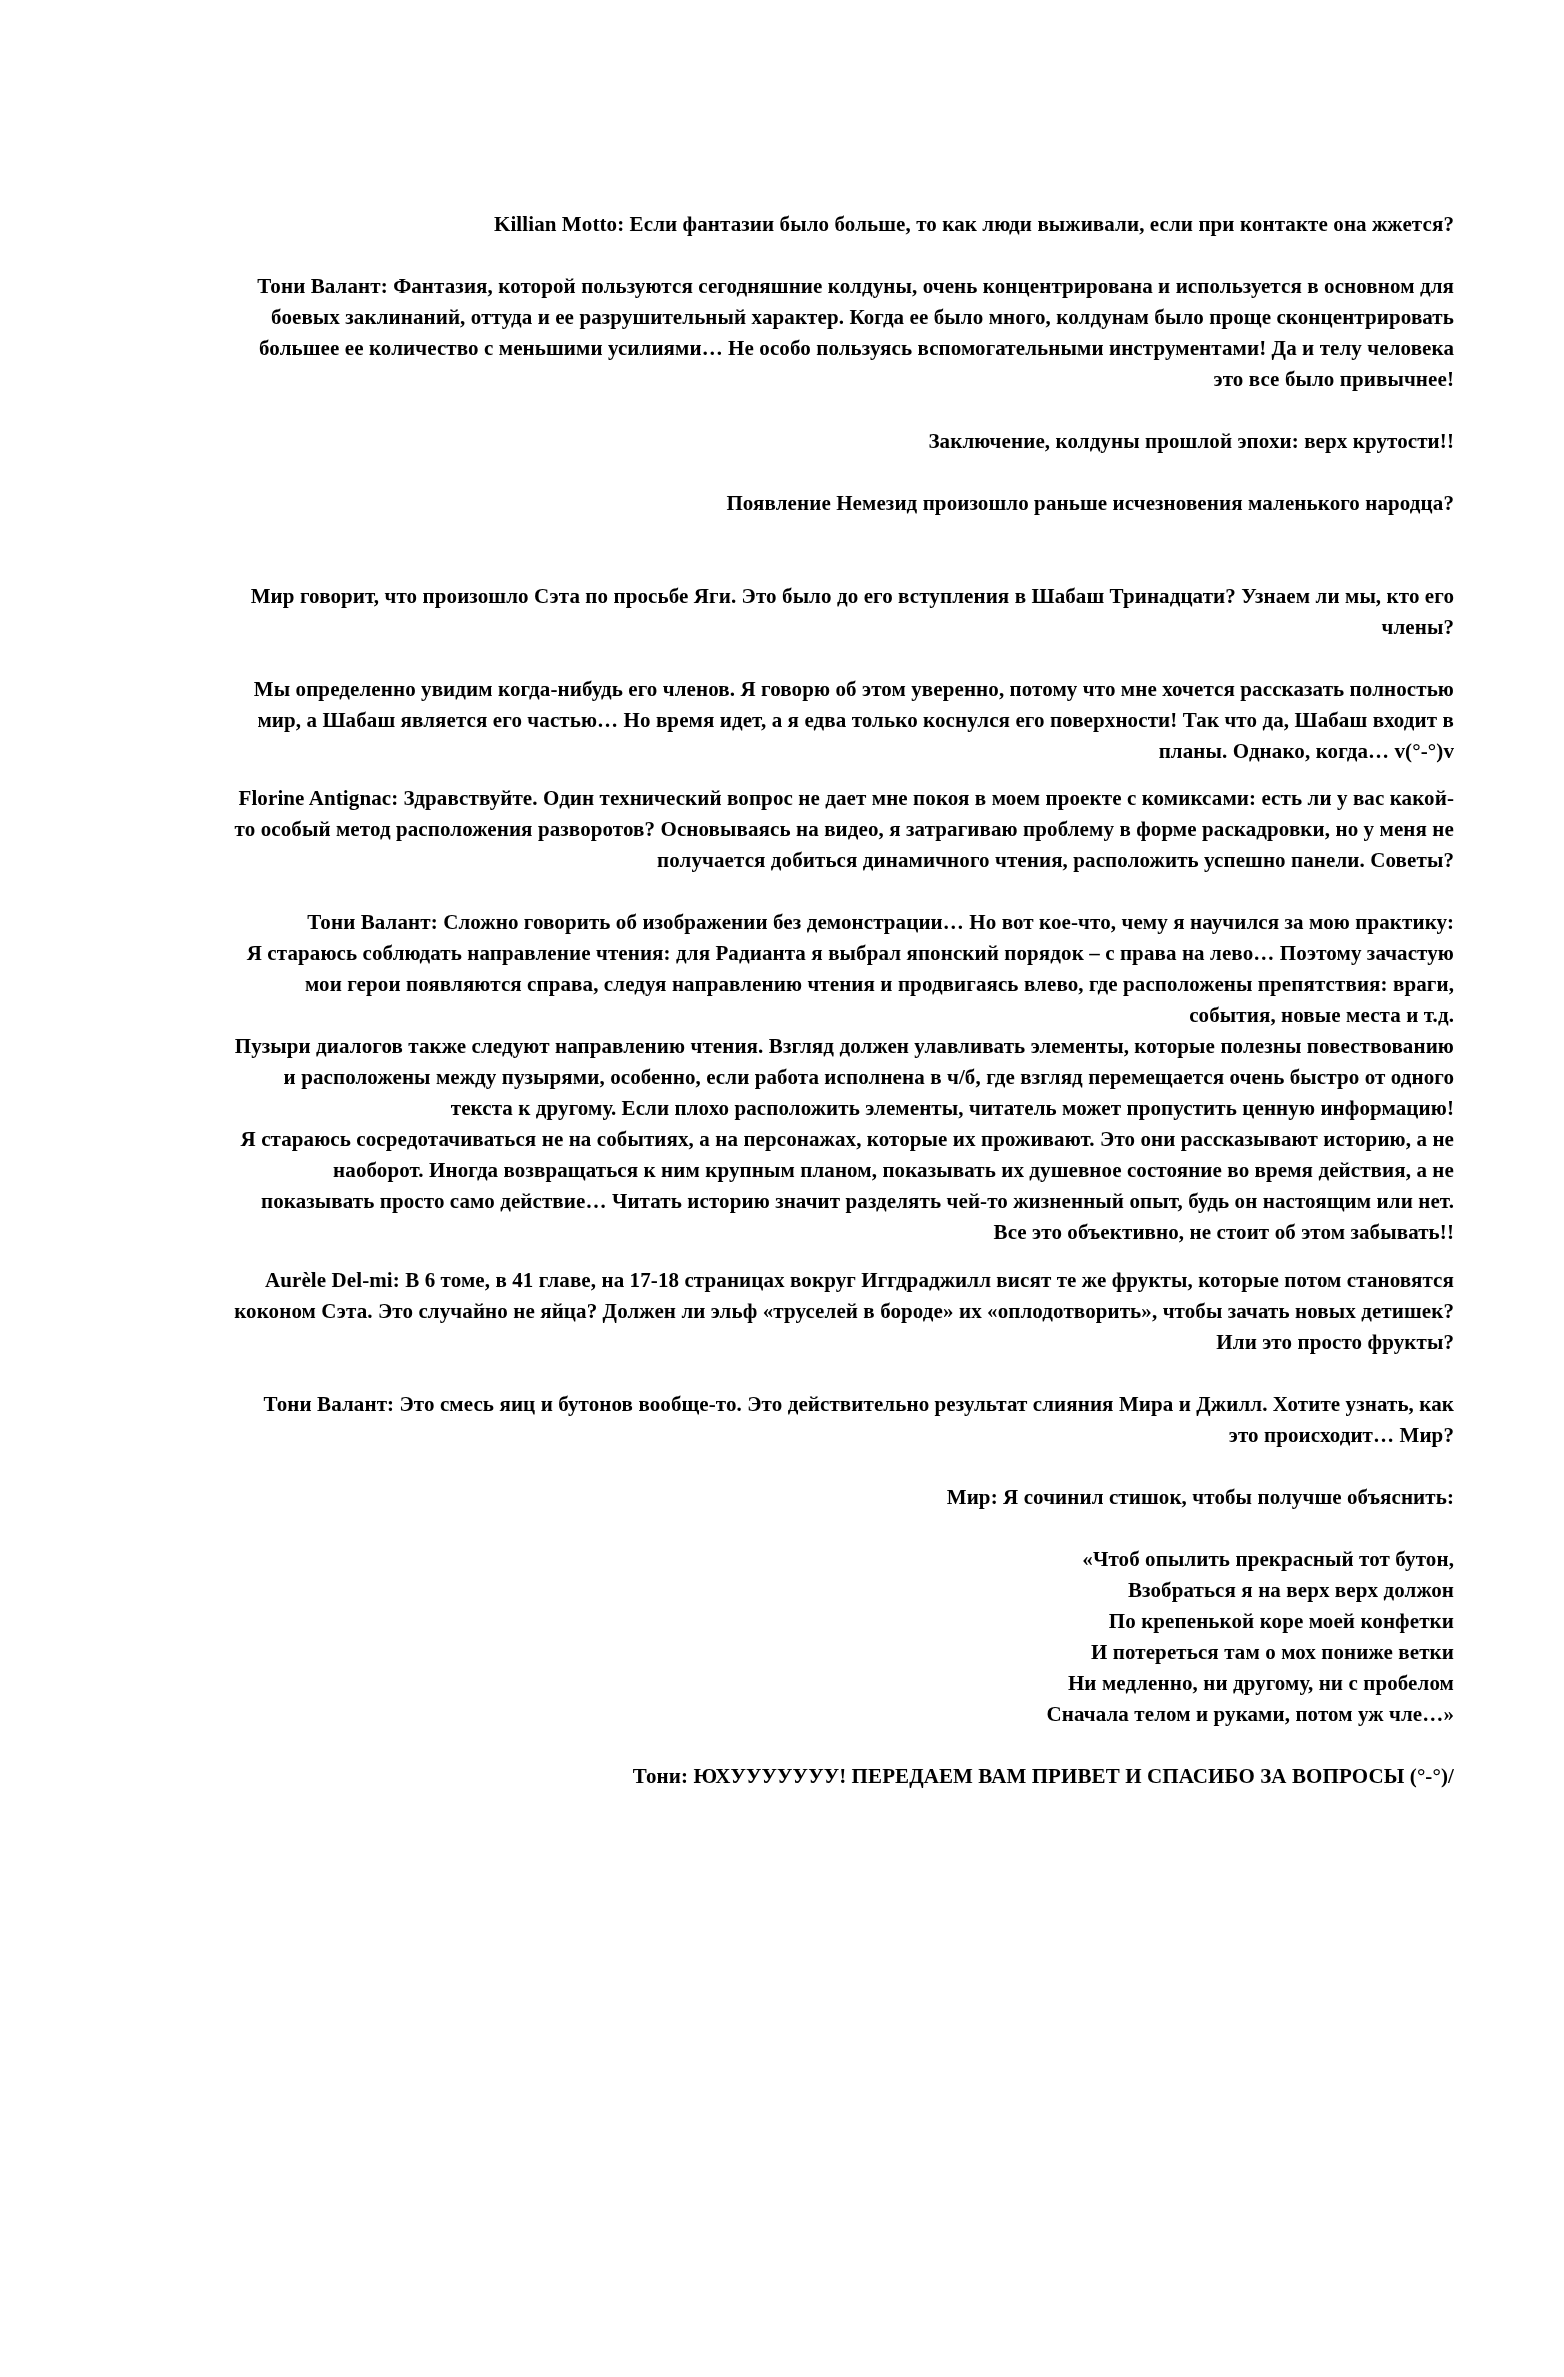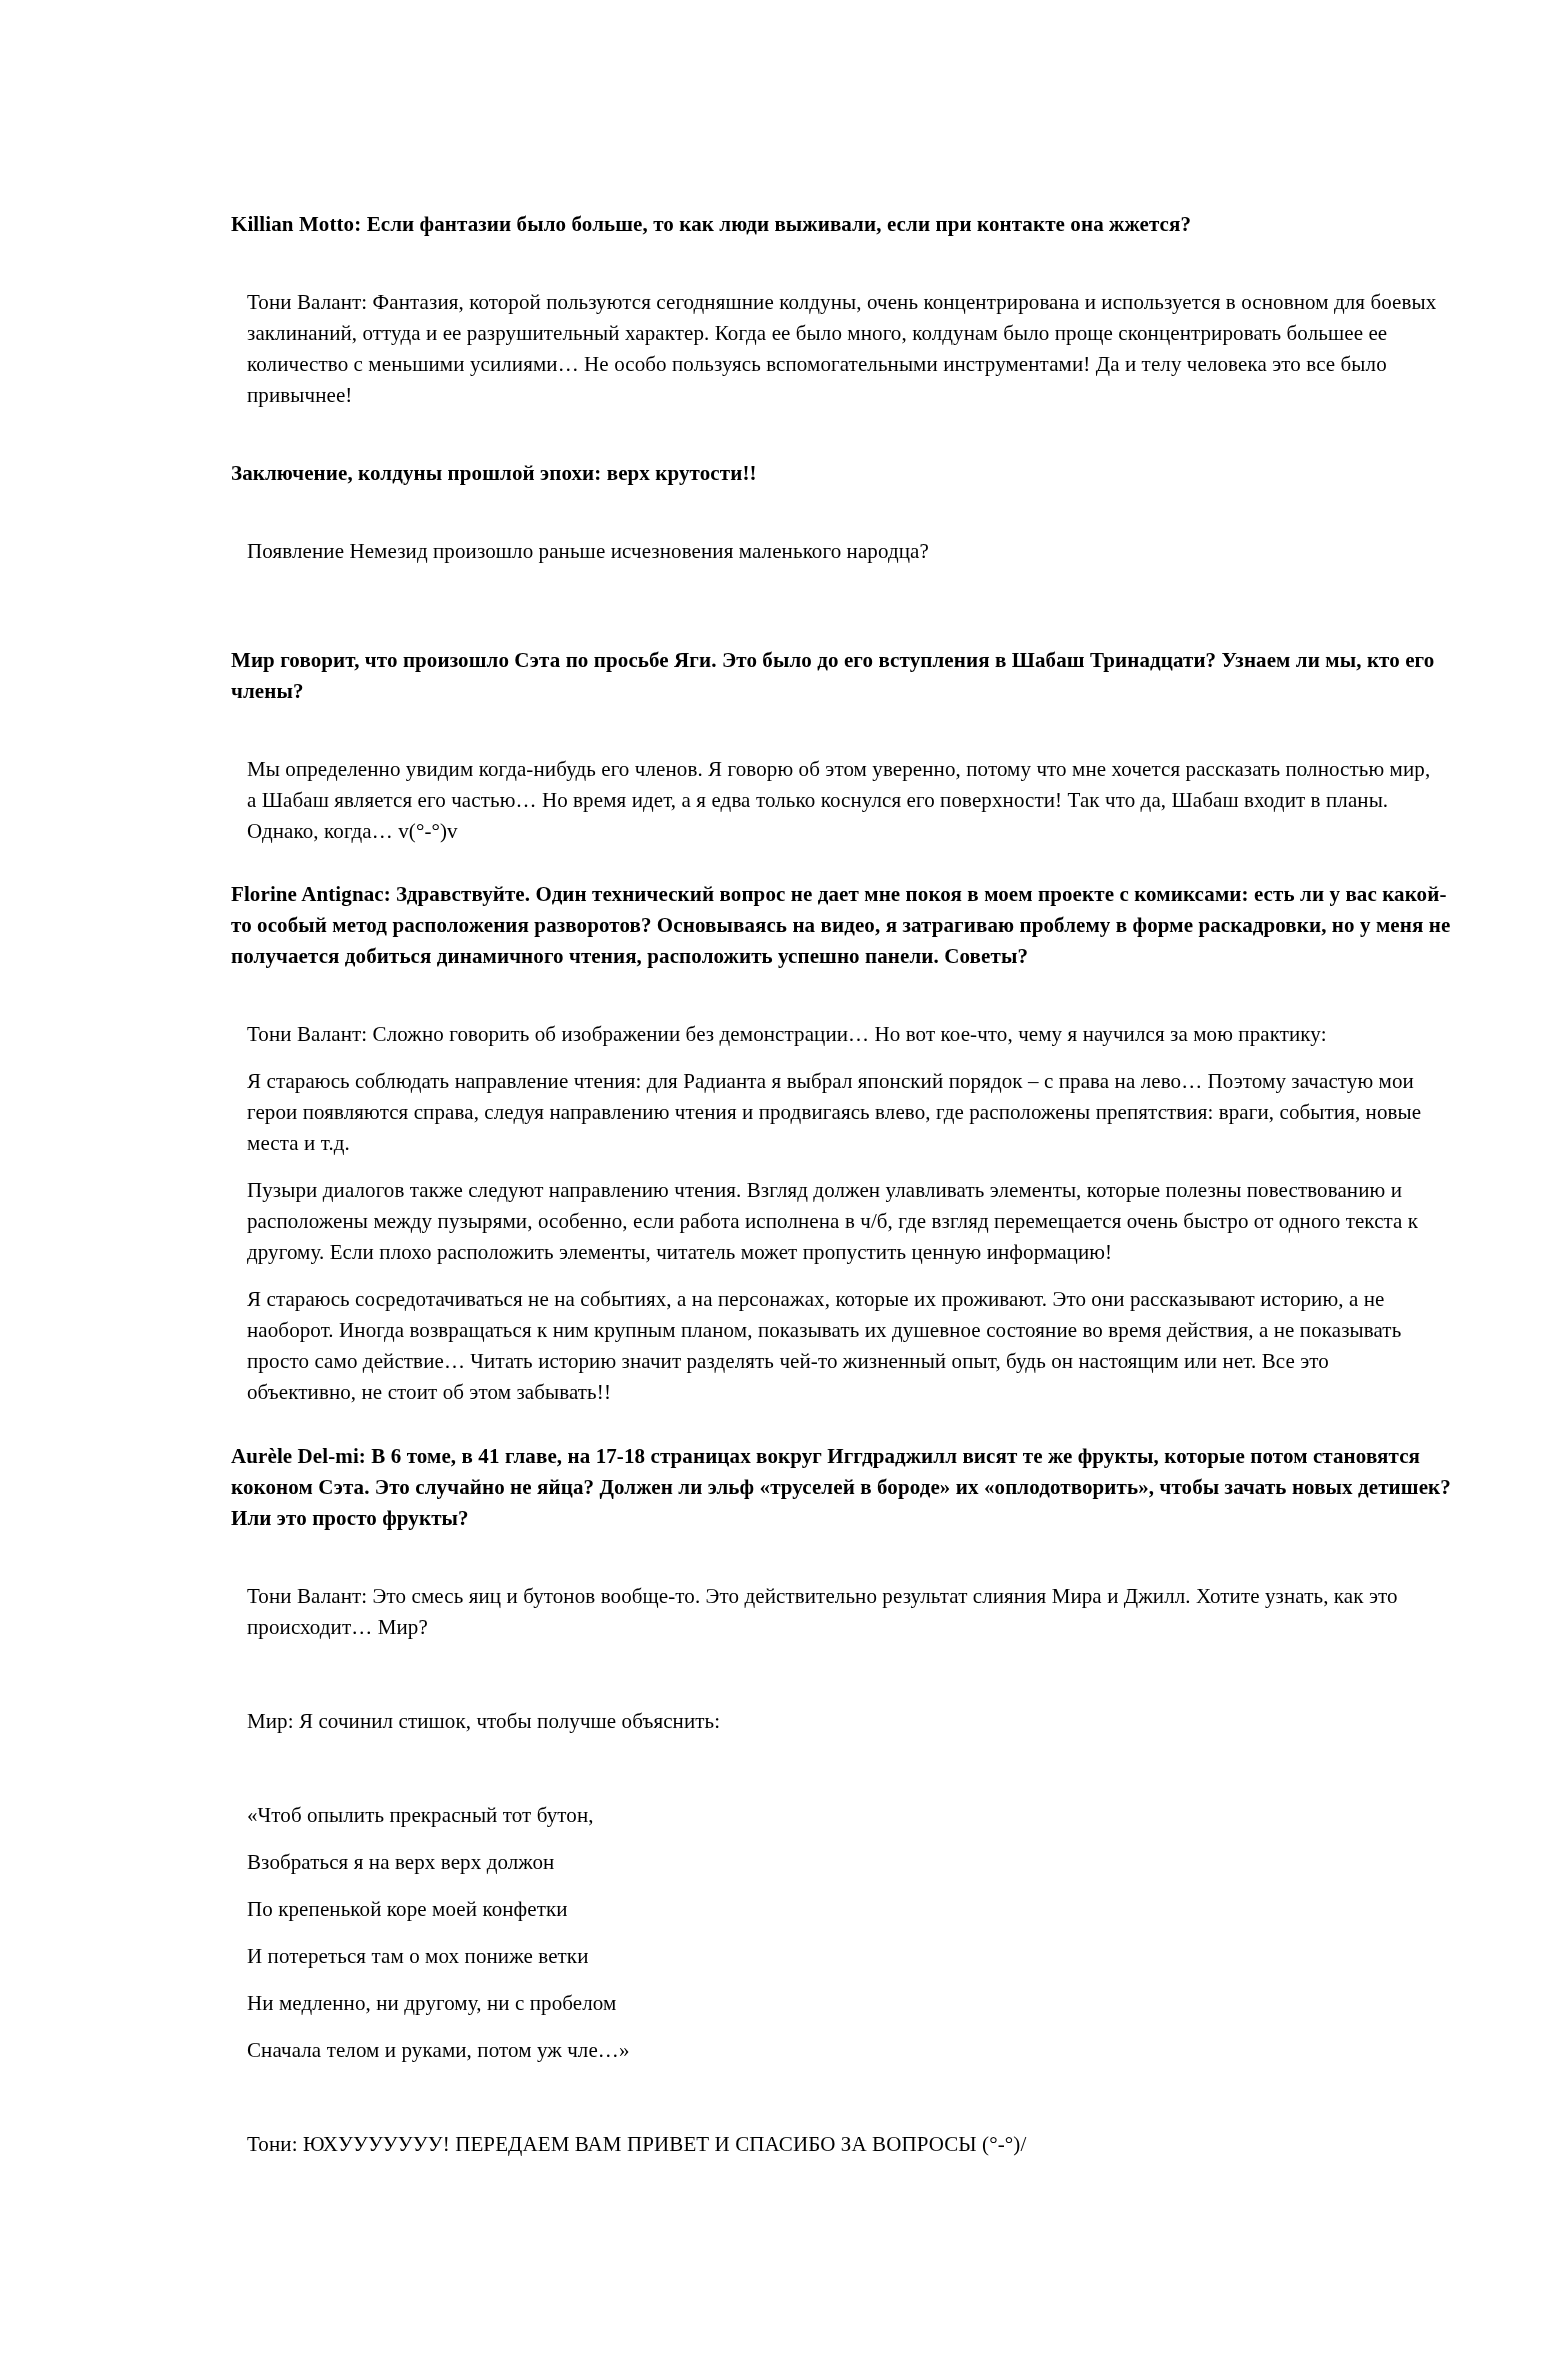--- a/index.html
+++ b/index.html
@@ -14,39 +14,40 @@
     font-family: "Liberation Serif", "DejaVu Serif", serif;
     color: #000000;
     -webkit-font-smoothing: antialiased;
   }
   .page {
     position: relative;
     width: 1565px;
     height: 2377px;
     background: #ffffff;
     box-sizing: border-box;
+    text-align: right;
   }
   .content {
     position: absolute;
     left: 231px;
     top: 209px;
     width: 1223px;
   }
   .q {
     font-weight: bold;
     font-size: 21px;
     line-height: 31px;
     margin: 0;
     letter-spacing: 0.1px;
   }
   .p {
-    font-weight: normal;
+    font-weight: bold;
     font-size: 21px;
     line-height: 31px;
-    margin: 16px;
+    margin: 0;
     letter-spacing: 0.1px;
   }
   .gap-lg { height: 31px; }
   .sep {
     height: 16.3px;
     margin: 0;
     padding: 0;
     line-height: 16.3px;
     font-size: 21px;
     color: #000;

